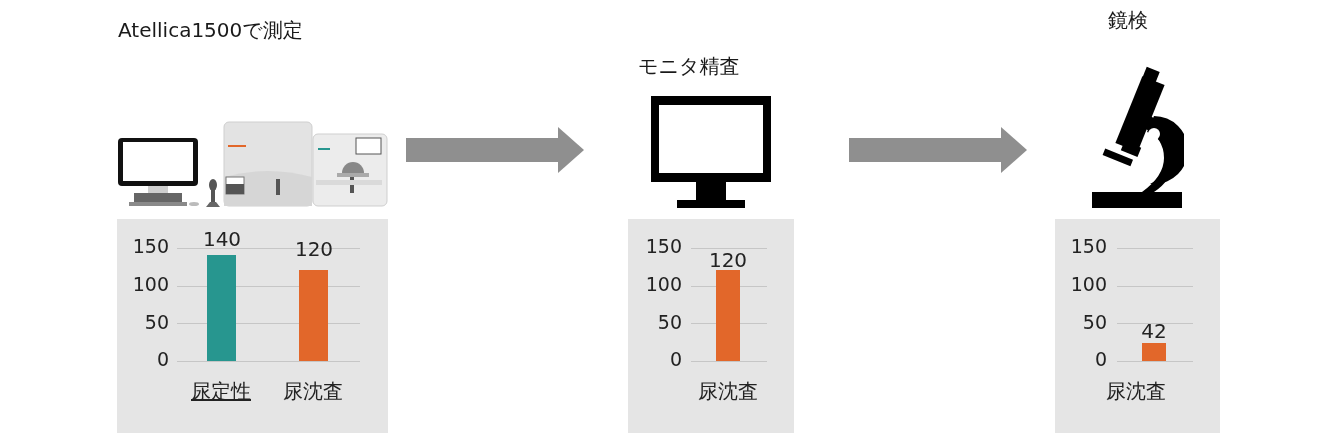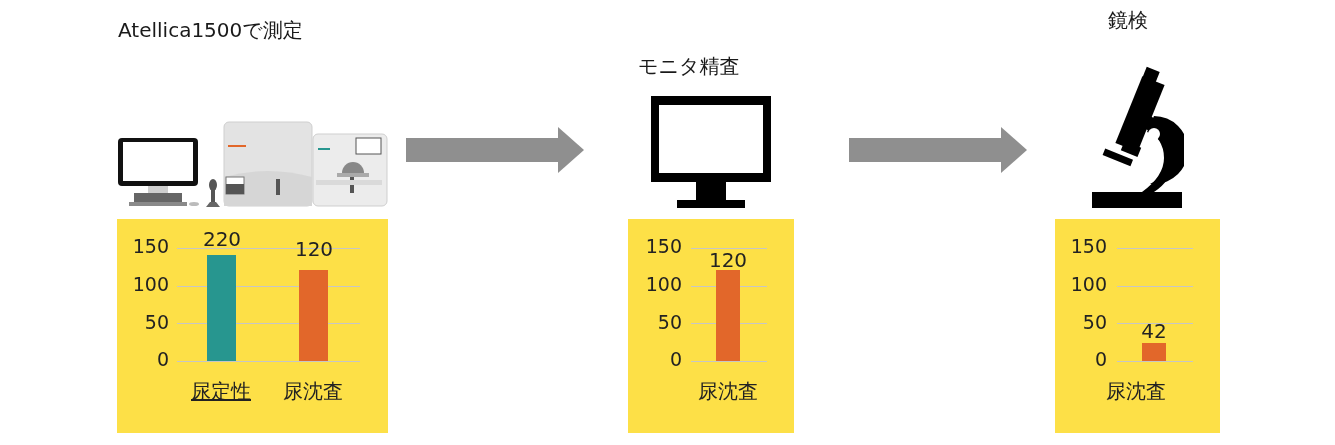--- a/index.html
+++ b/index.html
@@ -3,21 +3,21 @@
 <meta charset="utf-8">
 <style>
   * { margin:0; padding:0; box-sizing:border-box; }
   html, body { width:1335px; height:445px; background:#ffffff; overflow:hidden; }
   body { font-family: "DejaVu Sans", "Liberation Sans", sans-serif; color:#222; position:relative; }
 
   .stage-title { position:absolute; font-size:20px; color:#1a1a1a; white-space:nowrap; line-height:1; }
 
   .arrow { position:absolute; }
 
-  .panel { position:absolute; background:#fde047; }
+  .panel { position:absolute; background:#e5e5e5; }
 
   .axis-label { position:absolute; font-size:19px; color:#222; text-align:right; width:50px; line-height:1; }
   .gridline { position:absolute; height:1px; background:#c6c6c6; }
   .bar { position:absolute; }
   .bar-value { position:absolute; font-size:20px; color:#222; text-align:center; line-height:1; }
   .cat-label { position:absolute; font-size:20px; color:#222; text-align:center; line-height:1; white-space:nowrap; }
 </style>
 </head>
 <body>
 
@@ -101,21 +101,21 @@
   <div class="axis-label" style="left:2px; top:18px;">150</div>
   <div class="axis-label" style="left:2px; top:56px;">100</div>
   <div class="axis-label" style="left:2px; top:94px;">50</div>
   <div class="axis-label" style="left:2px; top:131px;">0</div>
   <div class="gridline" style="left:60px; top:29px; width:183px;"></div>
   <div class="gridline" style="left:60px; top:67px; width:183px;"></div>
   <div class="gridline" style="left:60px; top:104px; width:183px;"></div>
   <div class="gridline" style="left:60px; top:142px; width:183px;"></div>
   <div class="bar" style="left:90px; top:36px; width:29px; height:106px; background:#27968f;"></div>
   <div class="bar" style="left:182px; top:51px; width:29px; height:91px; background:#e2672a;"></div>
-  <div class="bar-value" style="left:75px; top:10px; width:60px;">220</div>
+  <div class="bar-value" style="left:75px; top:10px; width:60px;">140</div>
   <div class="bar-value" style="left:167px; top:20px; width:60px;">120</div>
   <div class="cat-label" style="left:64px; top:162px; width:80px;text-decoration:underline;">尿定性</div>
   <div class="cat-label" style="left:156px; top:162px; width:80px;">尿沈査</div>
 </div>
 
 <div class="panel" style="left:628px; top:219px; width:166px; height:214px;">
   <div class="axis-label" style="left:4px; top:18px;">150</div>
   <div class="axis-label" style="left:4px; top:56px;">100</div>
   <div class="axis-label" style="left:4px; top:94px;">50</div>
   <div class="axis-label" style="left:4px; top:131px;">0</div>

